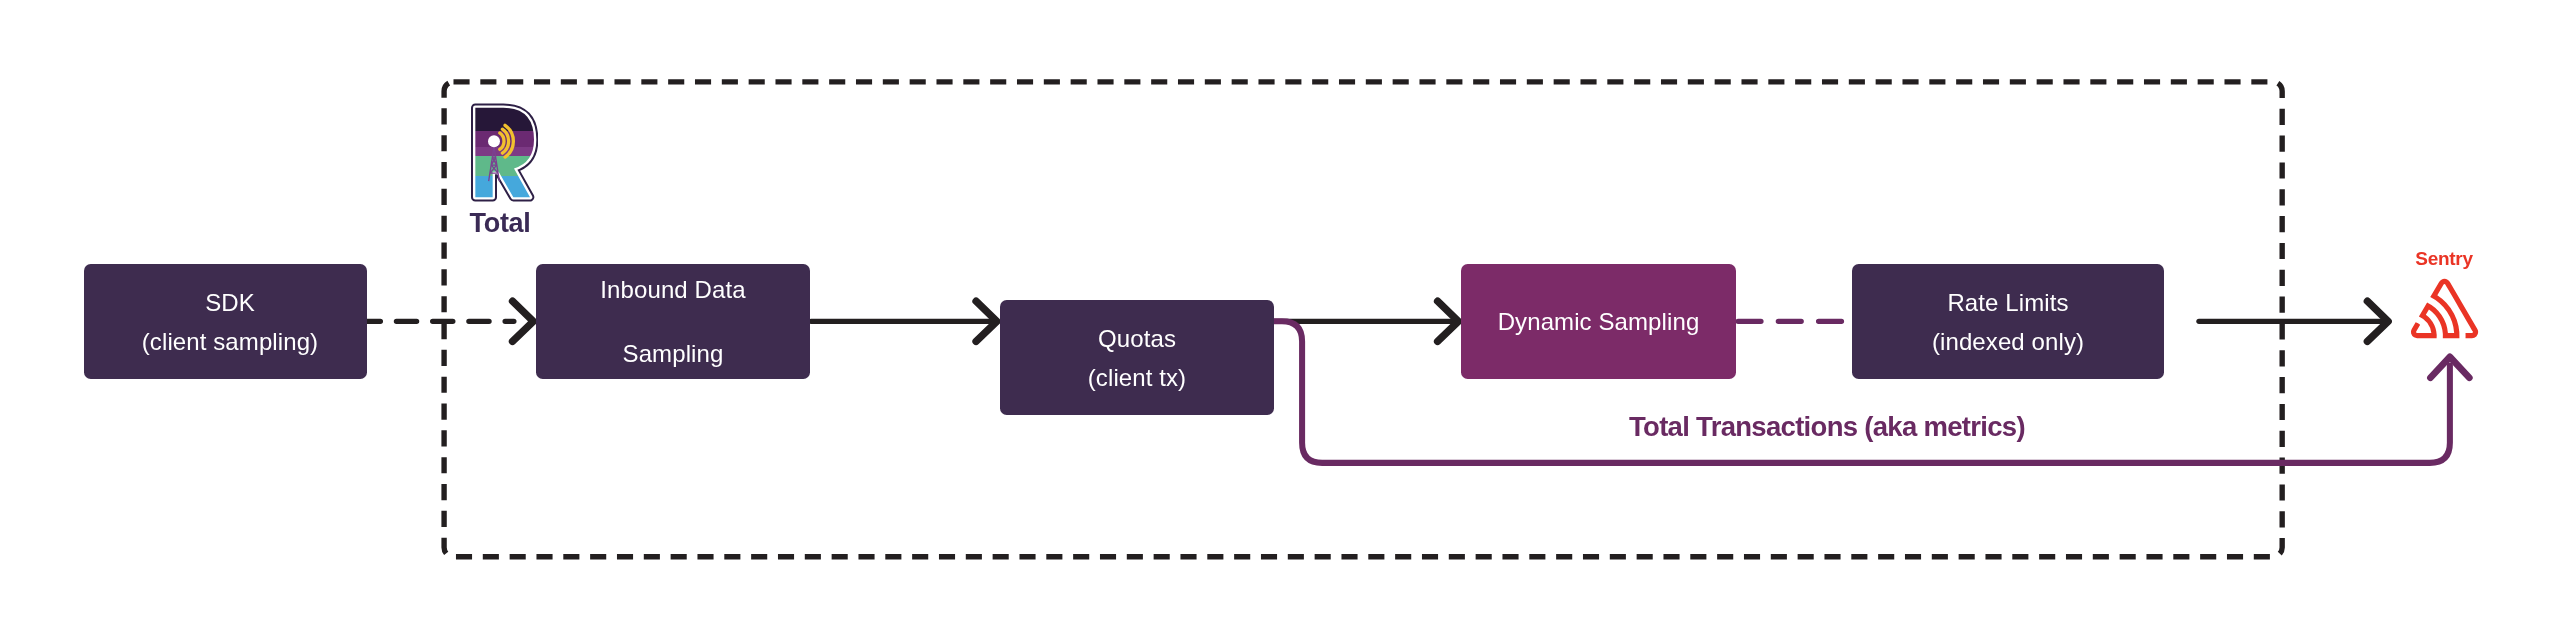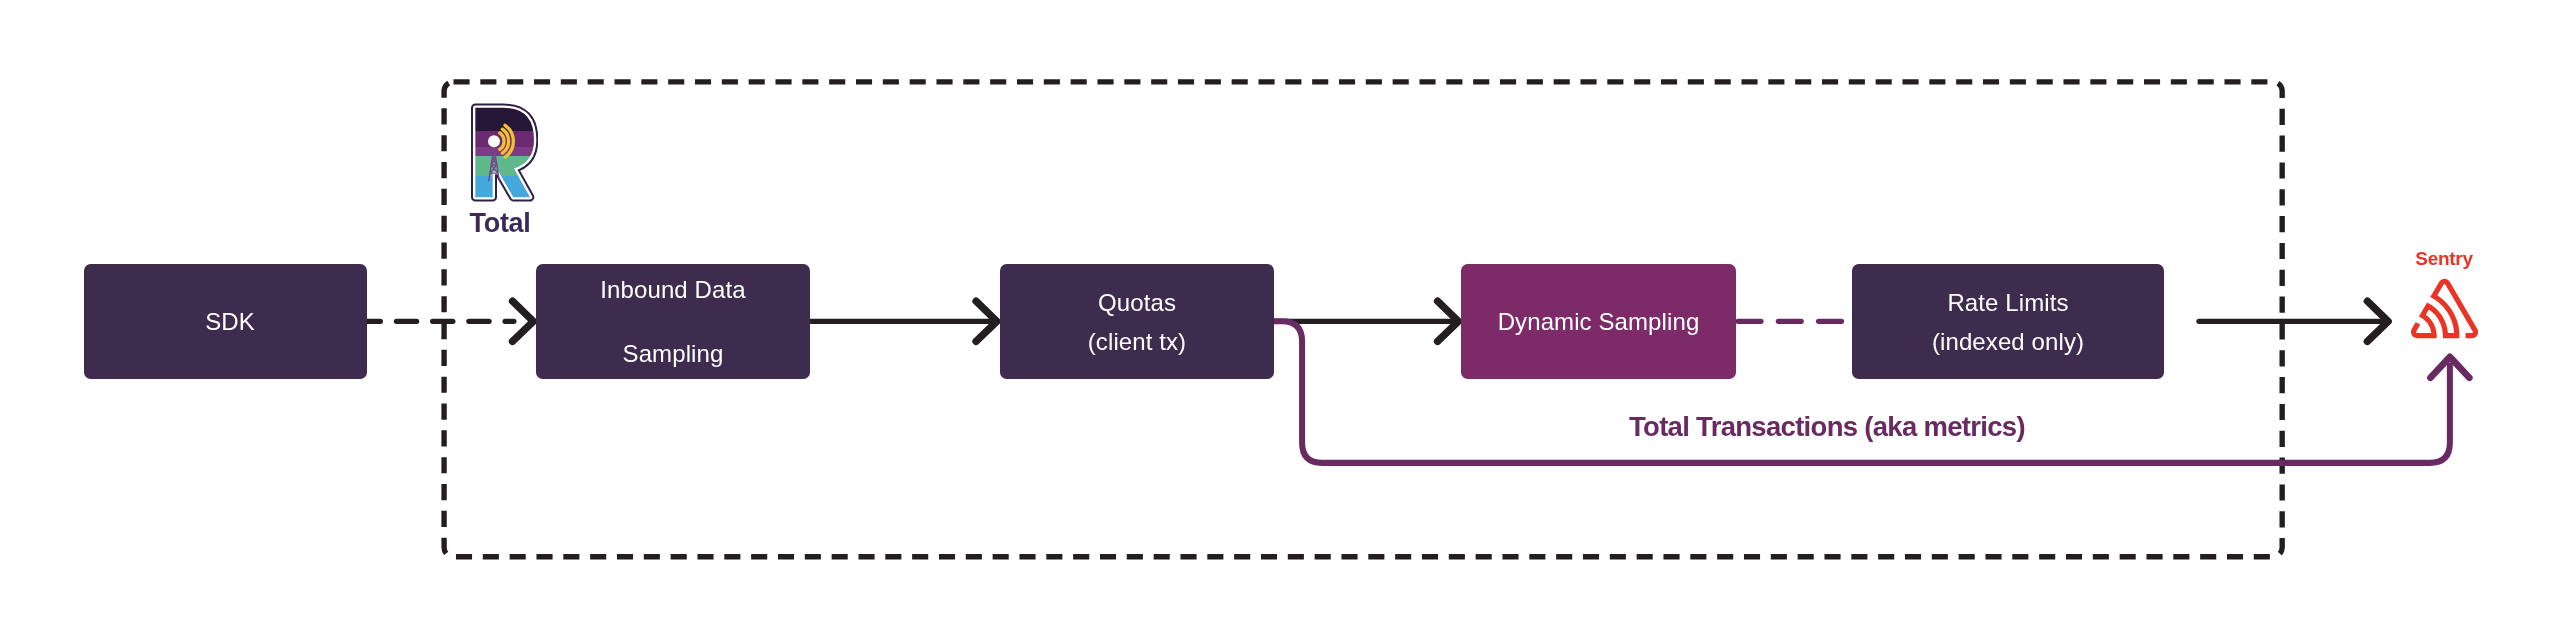--- a/index.html
+++ b/index.html
@@ -117,28 +117,29 @@
     <g>
       <path class="signal-arc" d="M56.6 45.7 A15 15 0 0 1 56.6 70.3"></path>
       <path class="signal-arc" d="M60.6 40.0 A22 22 0 0 1 60.6 76.0"></path>
       <path class="signal-arc" d="M64.6 34.2 A29 29 0 0 1 64.6 81.8"></path>
     </g>
   </svg>
   <div class="relay-label">Total</div>
 
   <div class="node" style="left:84px;width:274px;padding-left:9px;">
     <span>SDK</span>
+    <span>(client sampling)</span>
   </div>
 
   <div class="node" style="left:536px;width:274px;gap:25px;">
     <span>Inbound Data</span>
     <span>Sampling</span>
   </div>
 
-  <div class="node" style="left:1000px;width:274px;">
+  <div class="node" style="left:1000px;width:274px;margin-top:36px;">
     <span>Quotas</span>
     <span>(client tx)</span>
   </div>
 
   <div class="node magenta" style="left:1461px;width:275px;">
     <span>Dynamic Sampling</span>
   </div>
 
   <div class="node" style="left:1852px;width:312px;">
     <span>Rate Limits</span>

